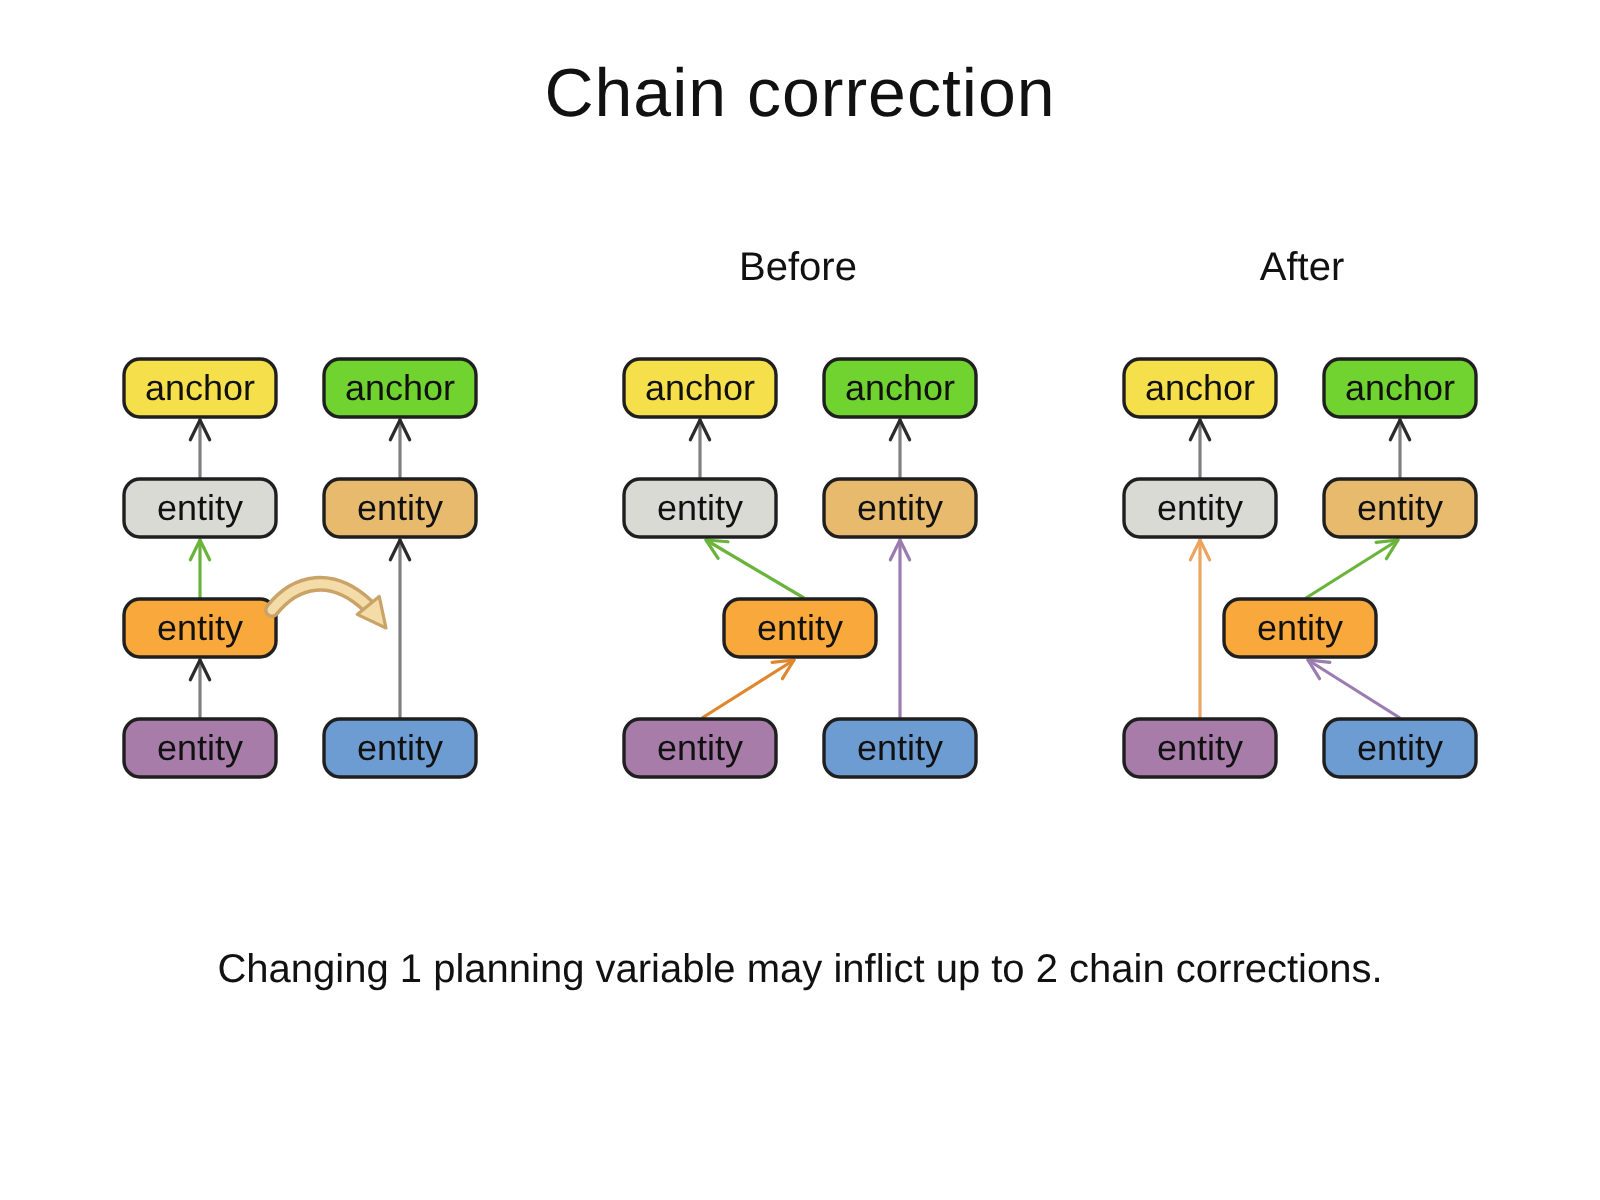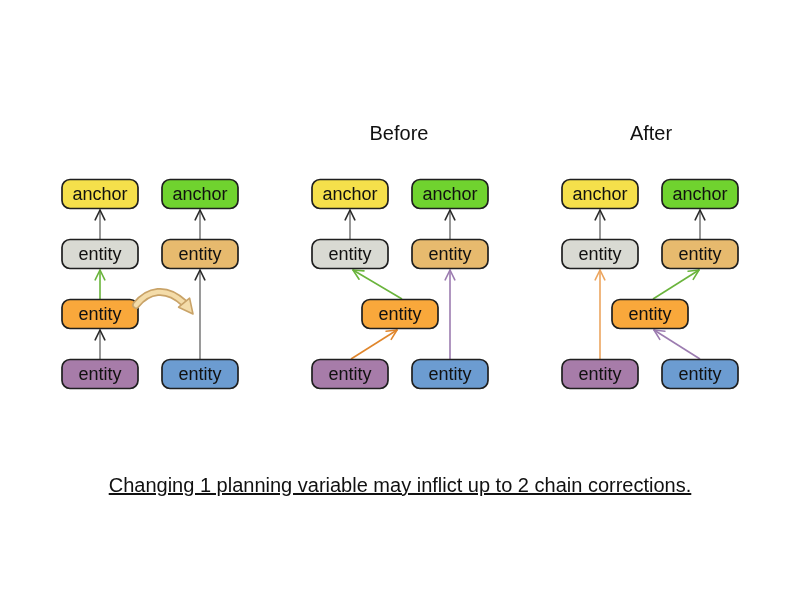--- a/index.html
+++ b/index.html
@@ -6,29 +6,30 @@
   .canvas{
     position:relative;width:800px;height:600px;background:#ffffff;
     font-family:"Liberation Sans",sans-serif;overflow:hidden;
   }
   .title{
     position:absolute;top:28px;left:0;width:800px;text-align:center;
     font-size:34px;color:#111;letter-spacing:0.5px;
   }
   .caption{
     position:absolute;top:474px;left:0;width:800px;text-align:center;
-    font-size:20px;color:#111;text-decoration:underline;
+    font-size:20px;color:#111;
   }
   #diagram{position:absolute;left:0;top:0;}
   #diagram text{font-family:"Liberation Sans",sans-serif;}
 </style>
 </head>
 <body>
 
 <div class="canvas">
+  <div class="title">Chain correction</div>
   <svg id="diagram" width="800" height="600" viewBox="0 0 800 600">
       <g>
         <line x1="100" y1="359" x2="100" y2="330" stroke="#808080" stroke-width="1.6"></line>
         <line x1="100" y1="330" x2="95.17791738532014" y2="339.8867345092908" stroke="#2B2B2B" stroke-width="1.6" stroke-linecap="round"></line>
         <line x1="100" y1="330" x2="104.82208261467986" y2="339.8867345092908" stroke="#2B2B2B" stroke-width="1.6" stroke-linecap="round"></line>
         <line x1="100" y1="299" x2="100" y2="270" stroke="#6AB43C" stroke-width="1.6"></line>
         <line x1="100" y1="270" x2="95.17791738532014" y2="279.8867345092908" stroke="#6AB43C" stroke-width="1.6" stroke-linecap="round"></line>
         <line x1="100" y1="270" x2="104.82208261467986" y2="279.8867345092908" stroke="#6AB43C" stroke-width="1.6" stroke-linecap="round"></line>
         <line x1="100" y1="239" x2="100" y2="210" stroke="#808080" stroke-width="1.6"></line>
         <line x1="100" y1="210" x2="95.17791738532014" y2="219.88673450929085" stroke="#2B2B2B" stroke-width="1.6" stroke-linecap="round"></line>

